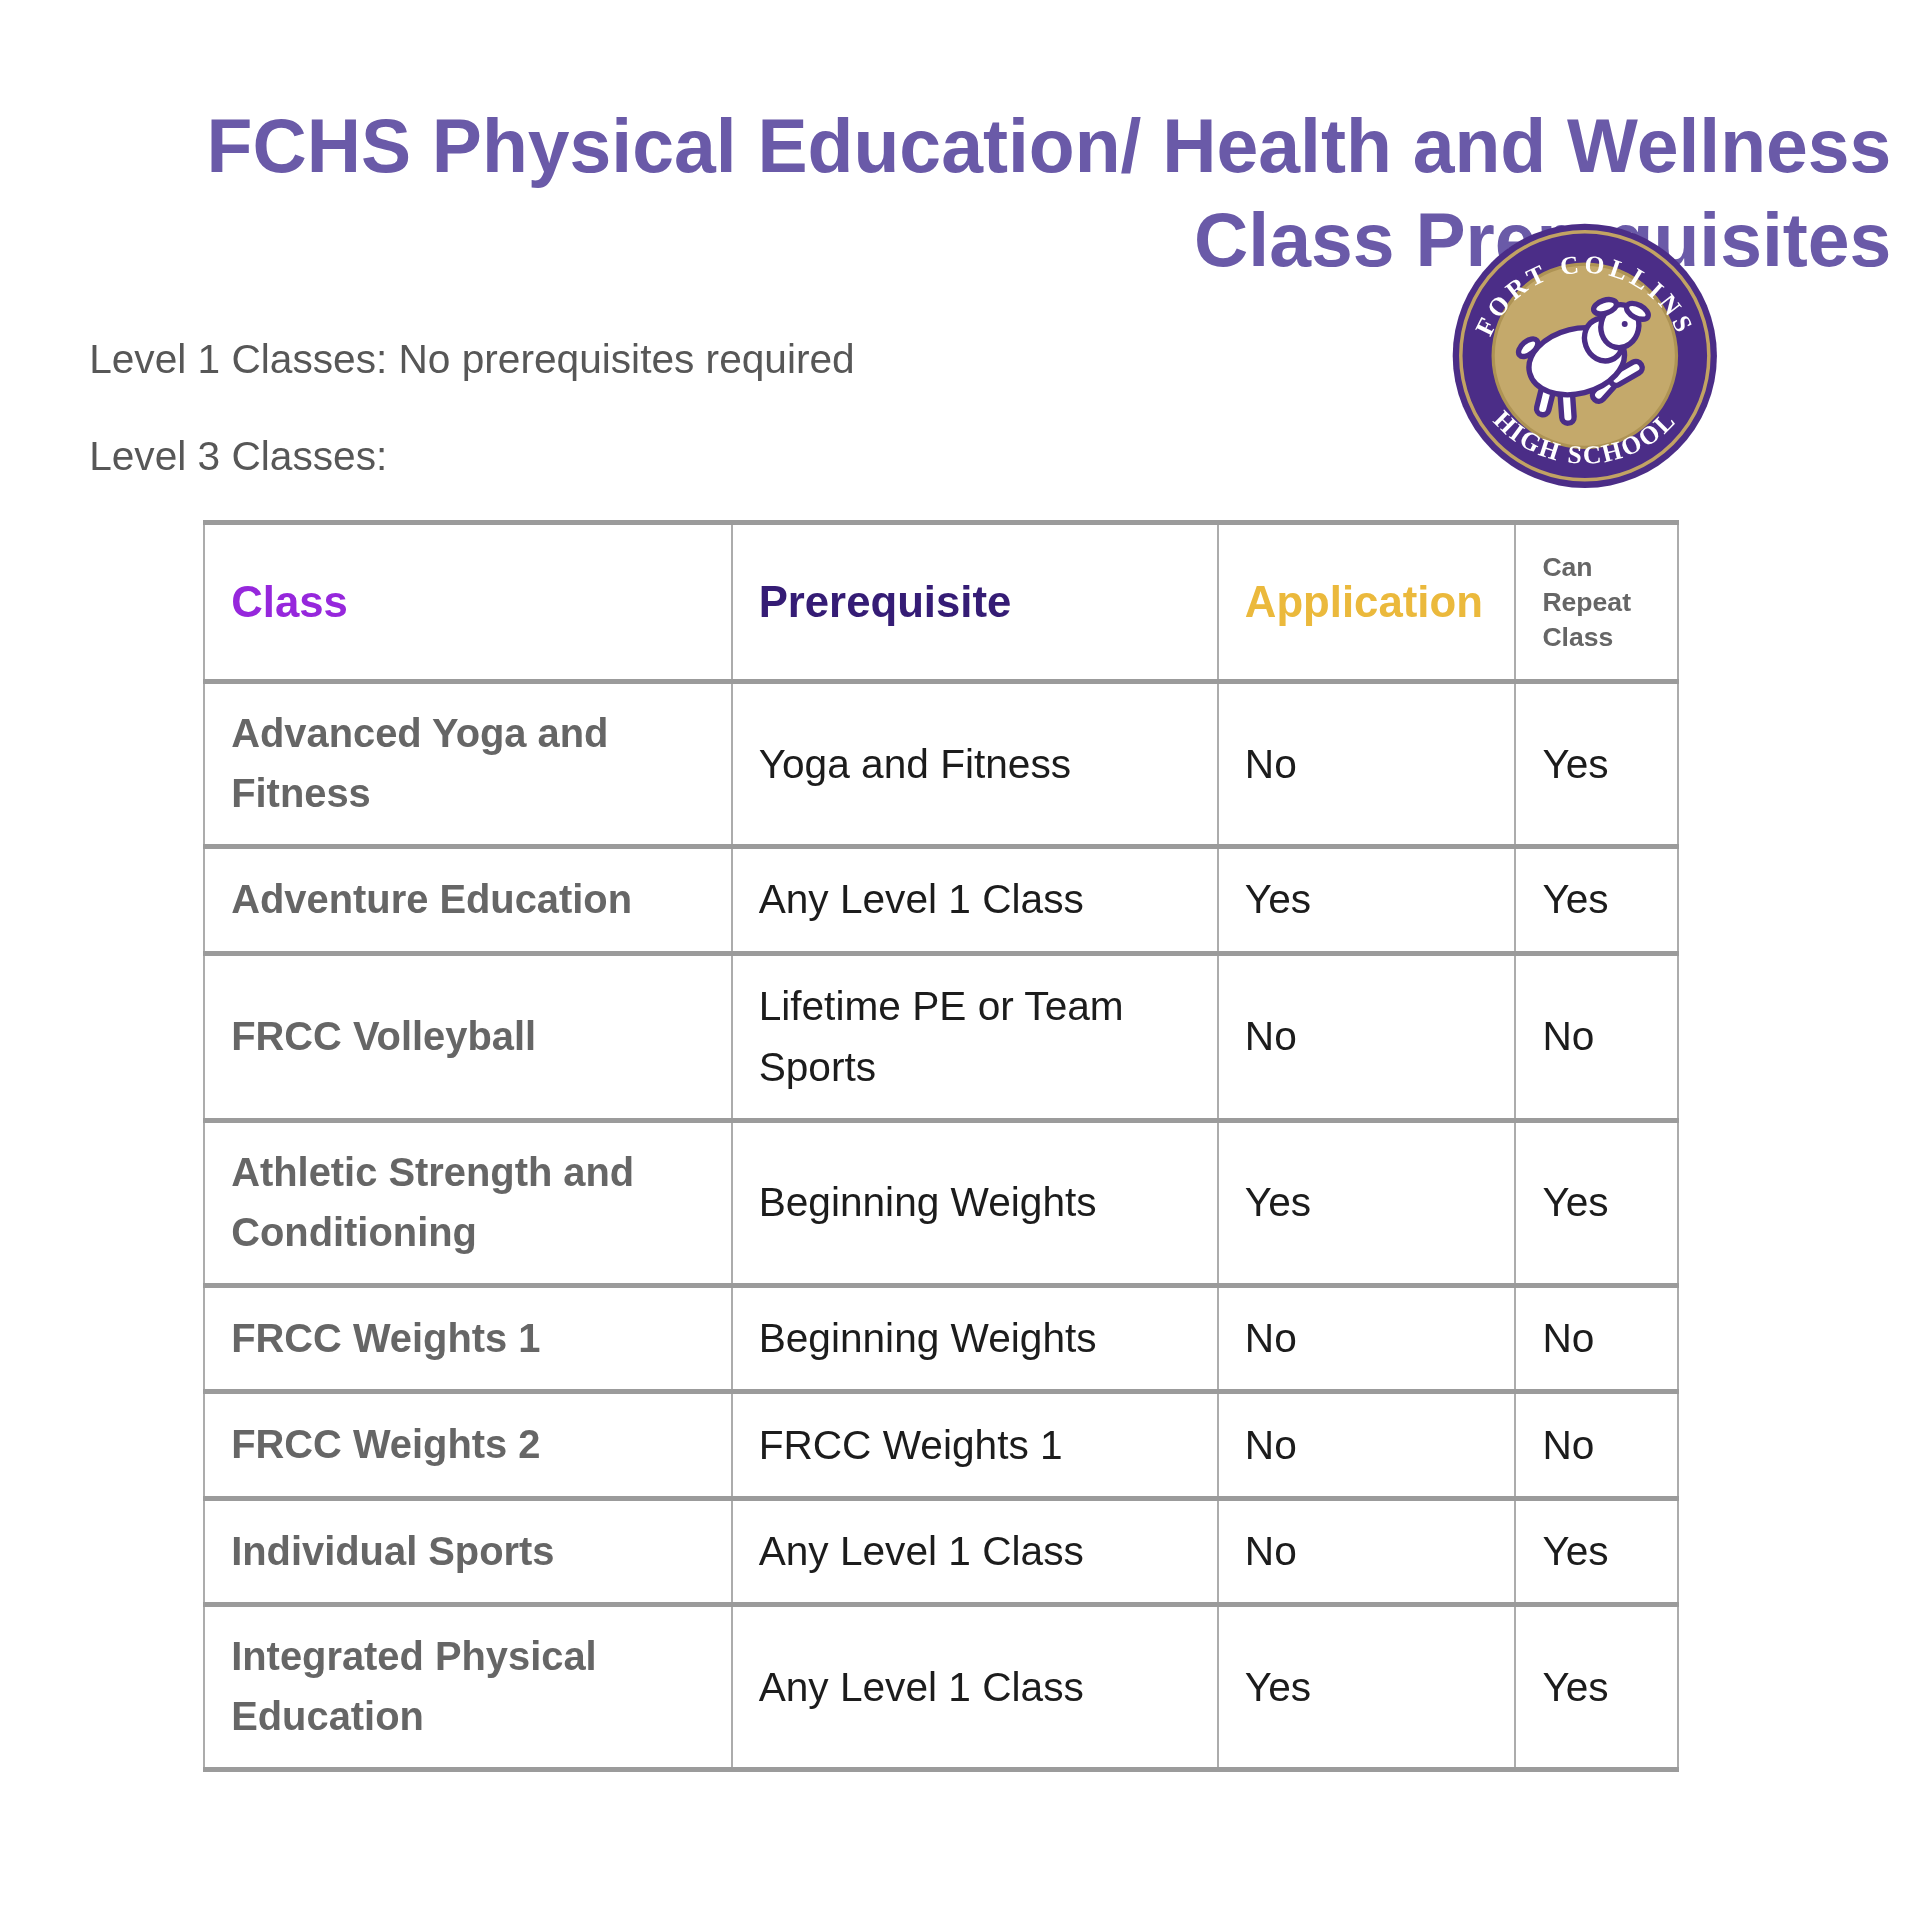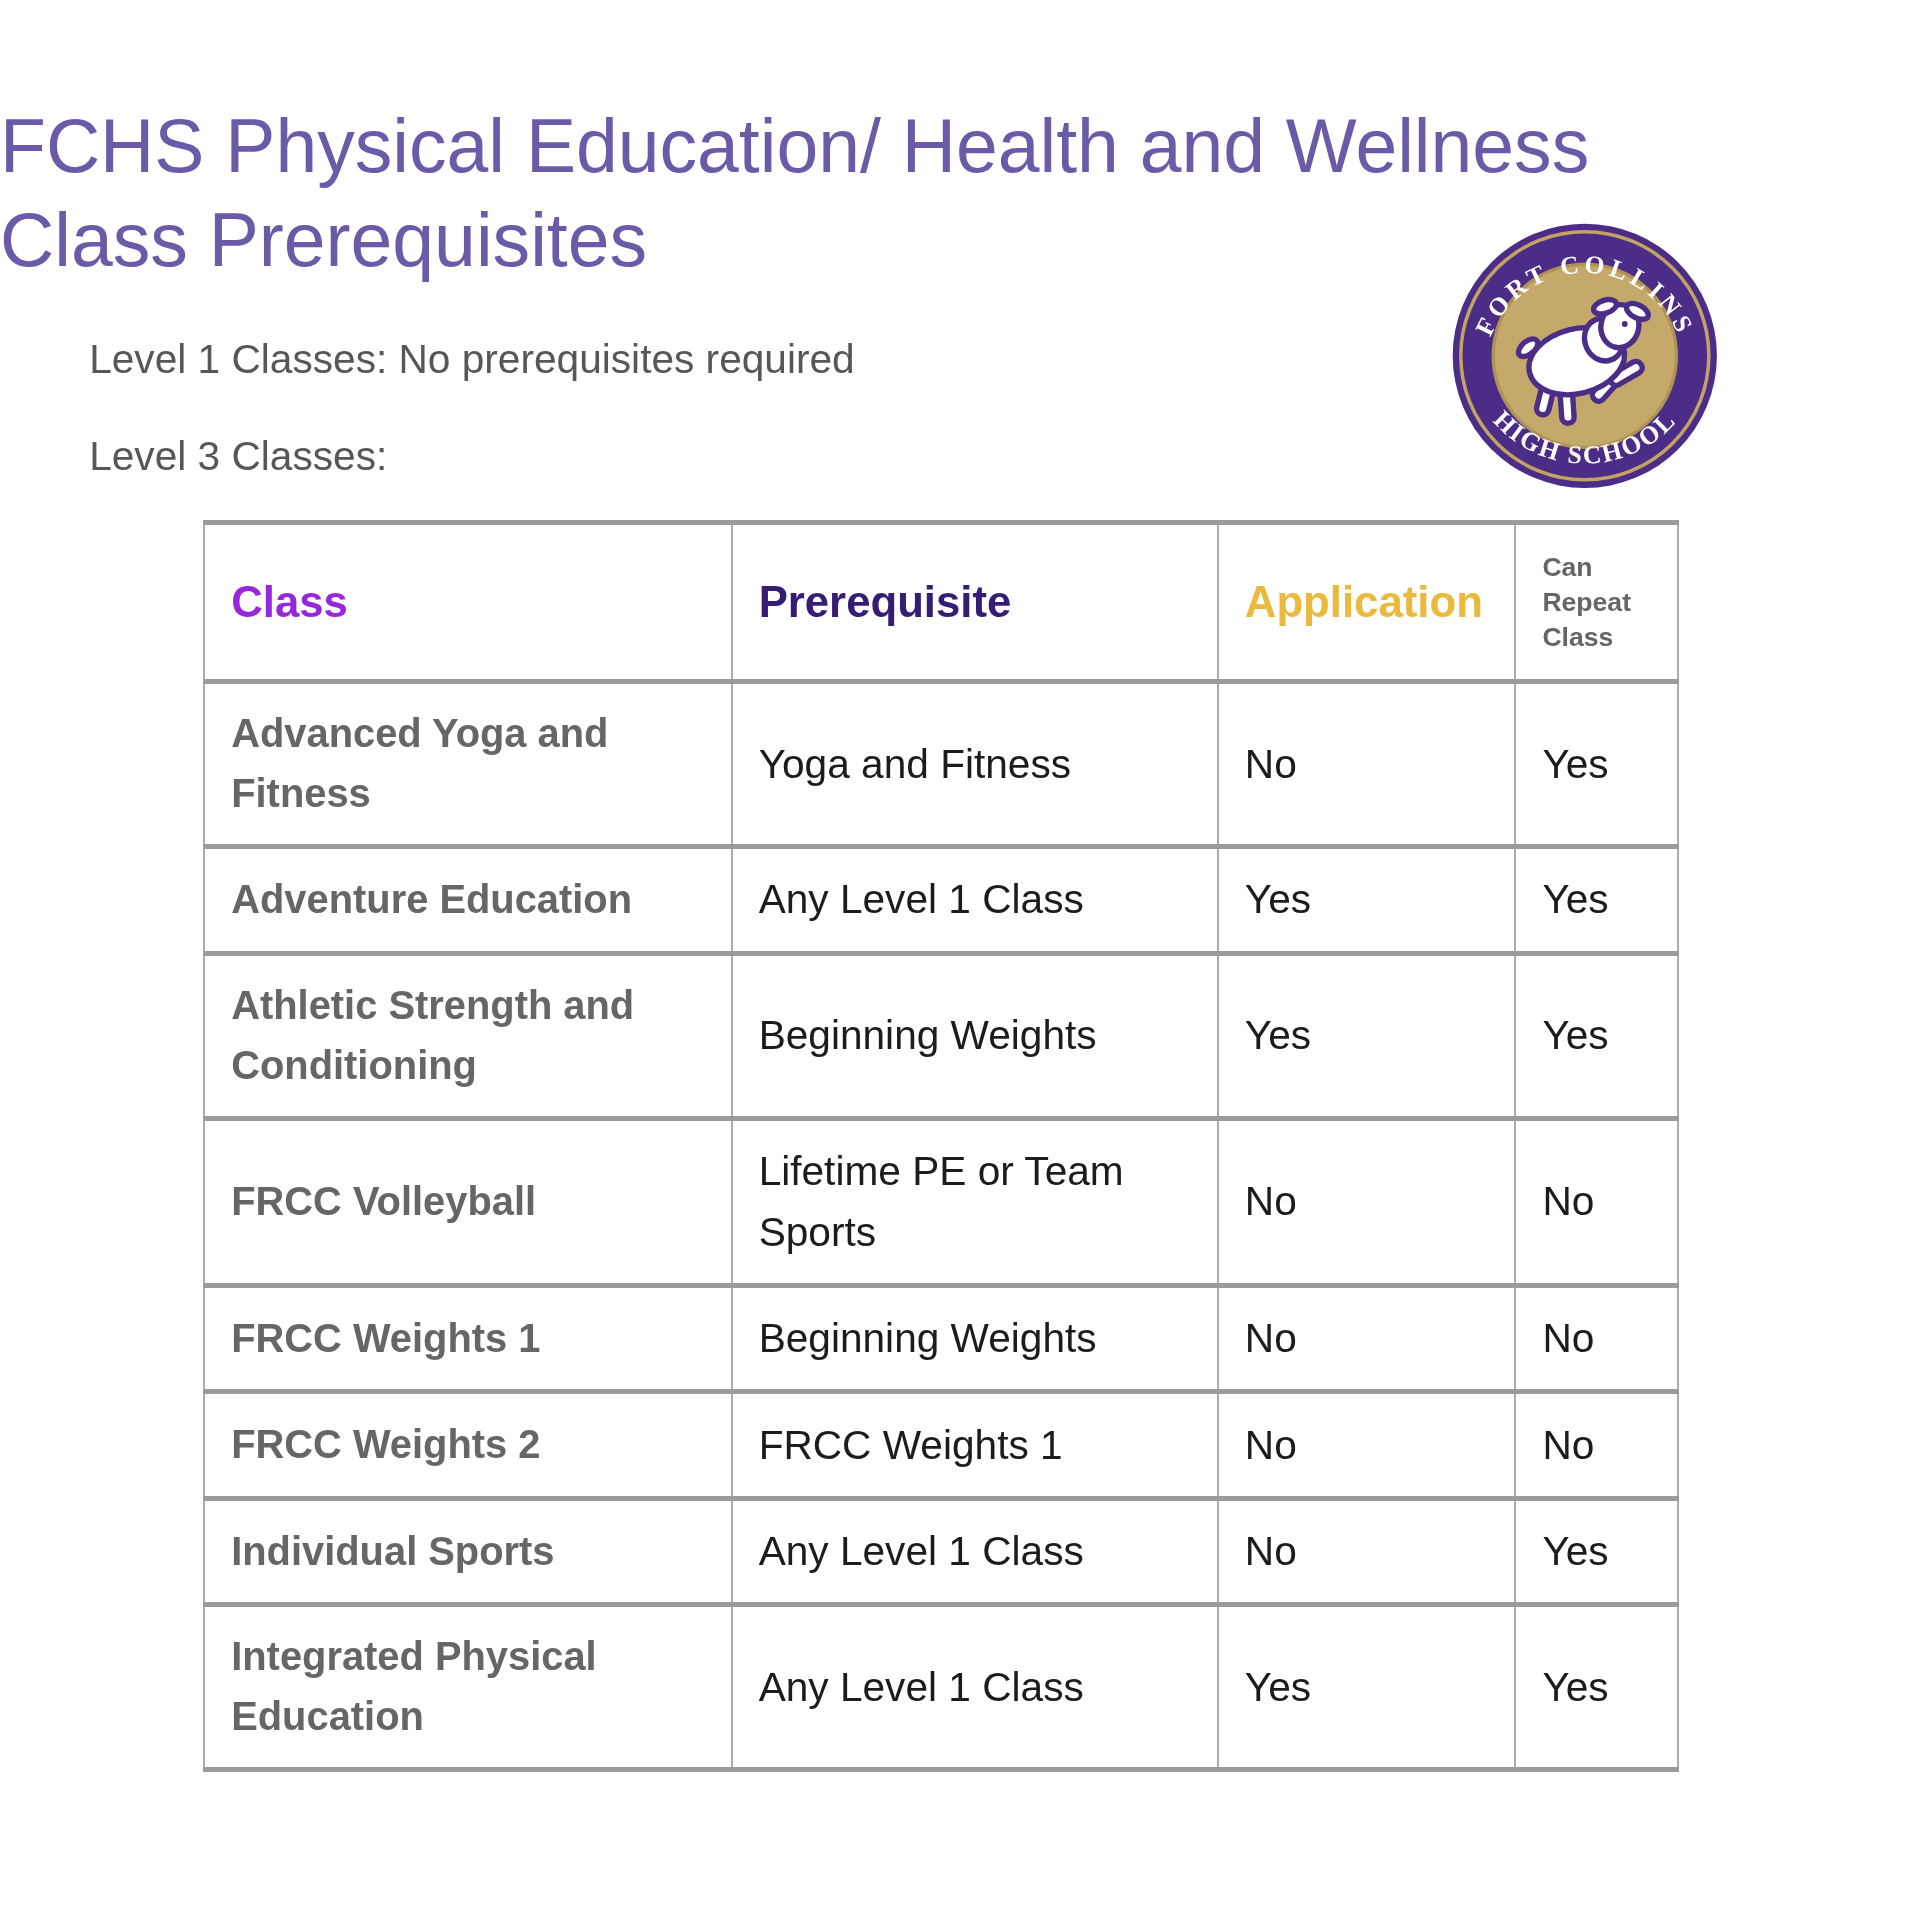--- a/index.html
+++ b/index.html
@@ -1,20 +1,20 @@
 <!DOCTYPE html>
 <html style="--title-purple: #6A5AA8; --class-purple: #9627DC; --prereq-purple: #351C75; --app-gold: #EBB93C; --repeat-gray: #666666; --class-text: #666666; --body-text: #1C1C1C; --muted-gray: #575757; --link-teal: #1E96A5; --logo-purple: #4B2D87; --logo-gold: #C2A363; --logo-tan: #C4A96B; --border-gray: #ACACAC; --qr-black: #1D1D1D;font-size:6.2px"><head>
 <meta charset="utf-8">
 <style>
   html,body{margin:0;padding:0;background:#fff;}
   .page{position:relative;width:100vw;height:129.38vw;background:#fff;overflow:hidden;
         font-family:"Liberation Sans",sans-serif;}
 
   
-  .title{margin:0;padding:5.2vw 1.8vw 0 0;text-align:left;font-weight:400;
+  .title{margin:0;padding:5.2vw 1.8vw 0 0;text-align:right;font-weight:700;
          font-size:3.9vw;line-height:4.87vw;color:var(--title-purple);}
 
   
   .logo{position:absolute;left:75.3vw;top:11.5vw;width:14vw;height:14vw;}
   .logo svg{width:100%;height:100%;display:block;}
   .logo text{font-family:"Liberation Serif",serif;font-weight:700;fill:#ffffff;}
 
   
   .intro{color:var(--muted-gray);font-size:2.11vw;line-height:2.44vw;margin:0;}
   .intro.l1{margin:2.5vw 0 0 4.63vw;}
@@ -96,30 +96,30 @@
         <td>No</td>
         <td>Yes</td>
       </tr>
       <tr>
         <td class="class-cell">Adventure Education</td>
         <td>Any Level 1 Class</td>
         <td>Yes</td>
         <td>Yes</td>
       </tr>
       <tr>
+        <td class="class-cell">FRCC Volleyball</td>
+        <td>Lifetime PE or Team Sports</td>
+        <td>No</td>
+        <td>No</td>
+      </tr>
+      <tr>
         <td class="class-cell">Athletic Strength and Conditioning</td>
         <td>Beginning Weights</td>
         <td>Yes</td>
         <td>Yes</td>
-      </tr>
-      <tr>
-        <td class="class-cell">FRCC Volleyball</td>
-        <td>Lifetime PE or Team Sports</td>
-        <td>No</td>
-        <td>No</td>
       </tr>
       <tr>
         <td class="class-cell">FRCC Weights 1</td>
         <td>Beginning Weights</td>
         <td>No</td>
         <td>No</td>
       </tr>
       <tr>
         <td class="class-cell">FRCC Weights 2</td>
         <td>FRCC Weights 1</td>

